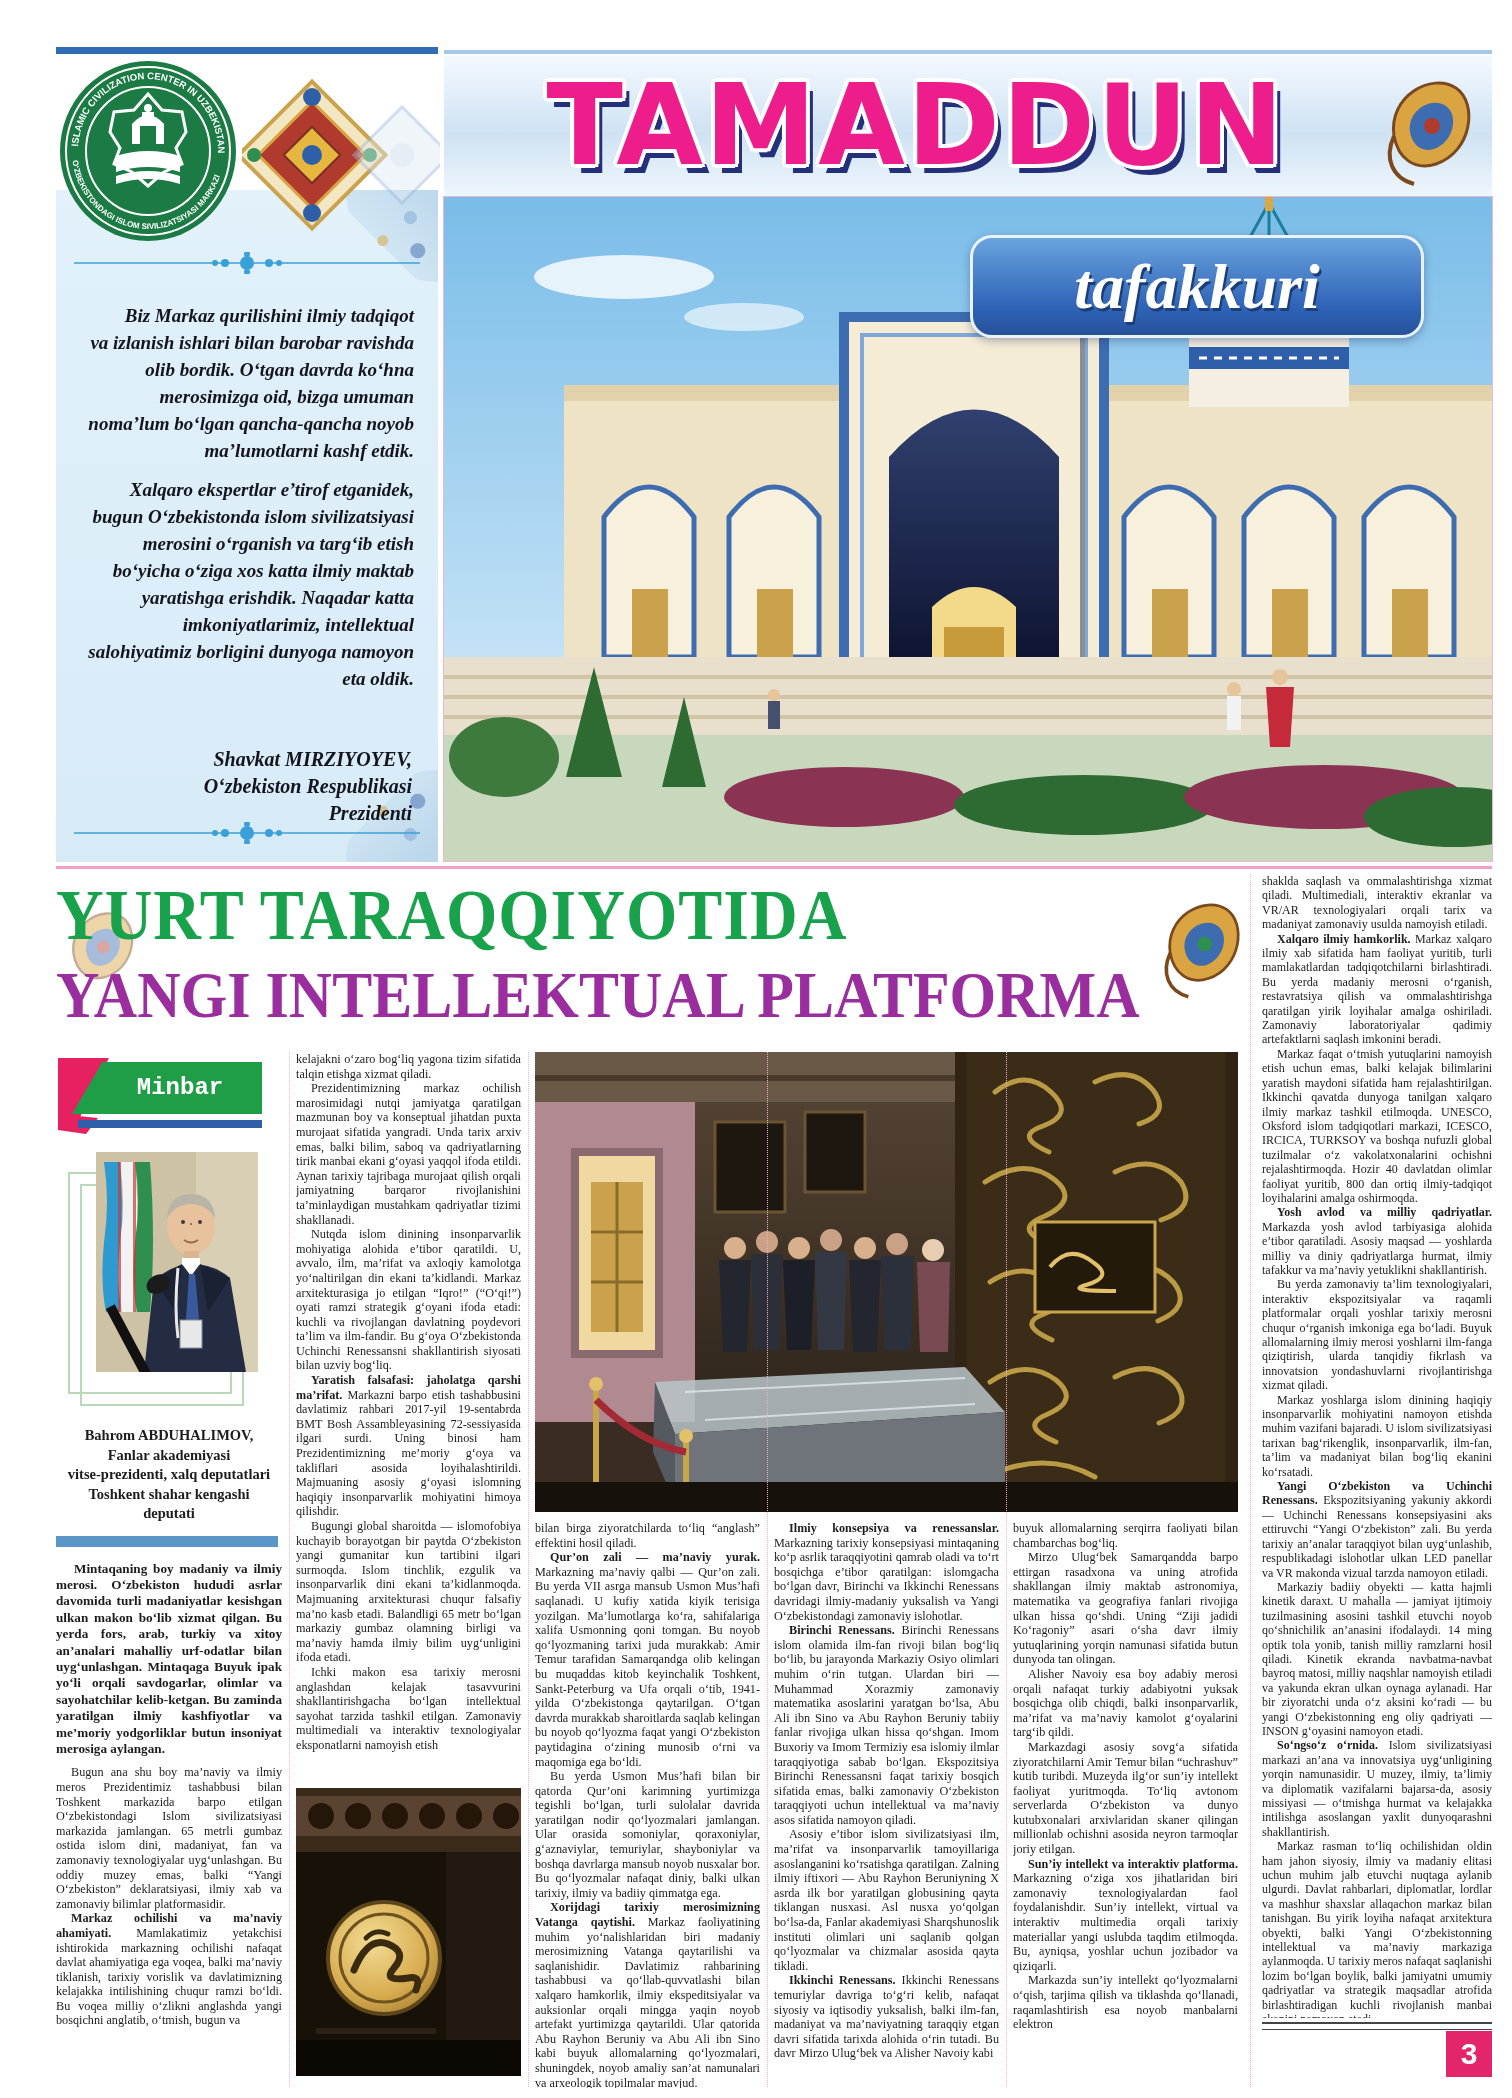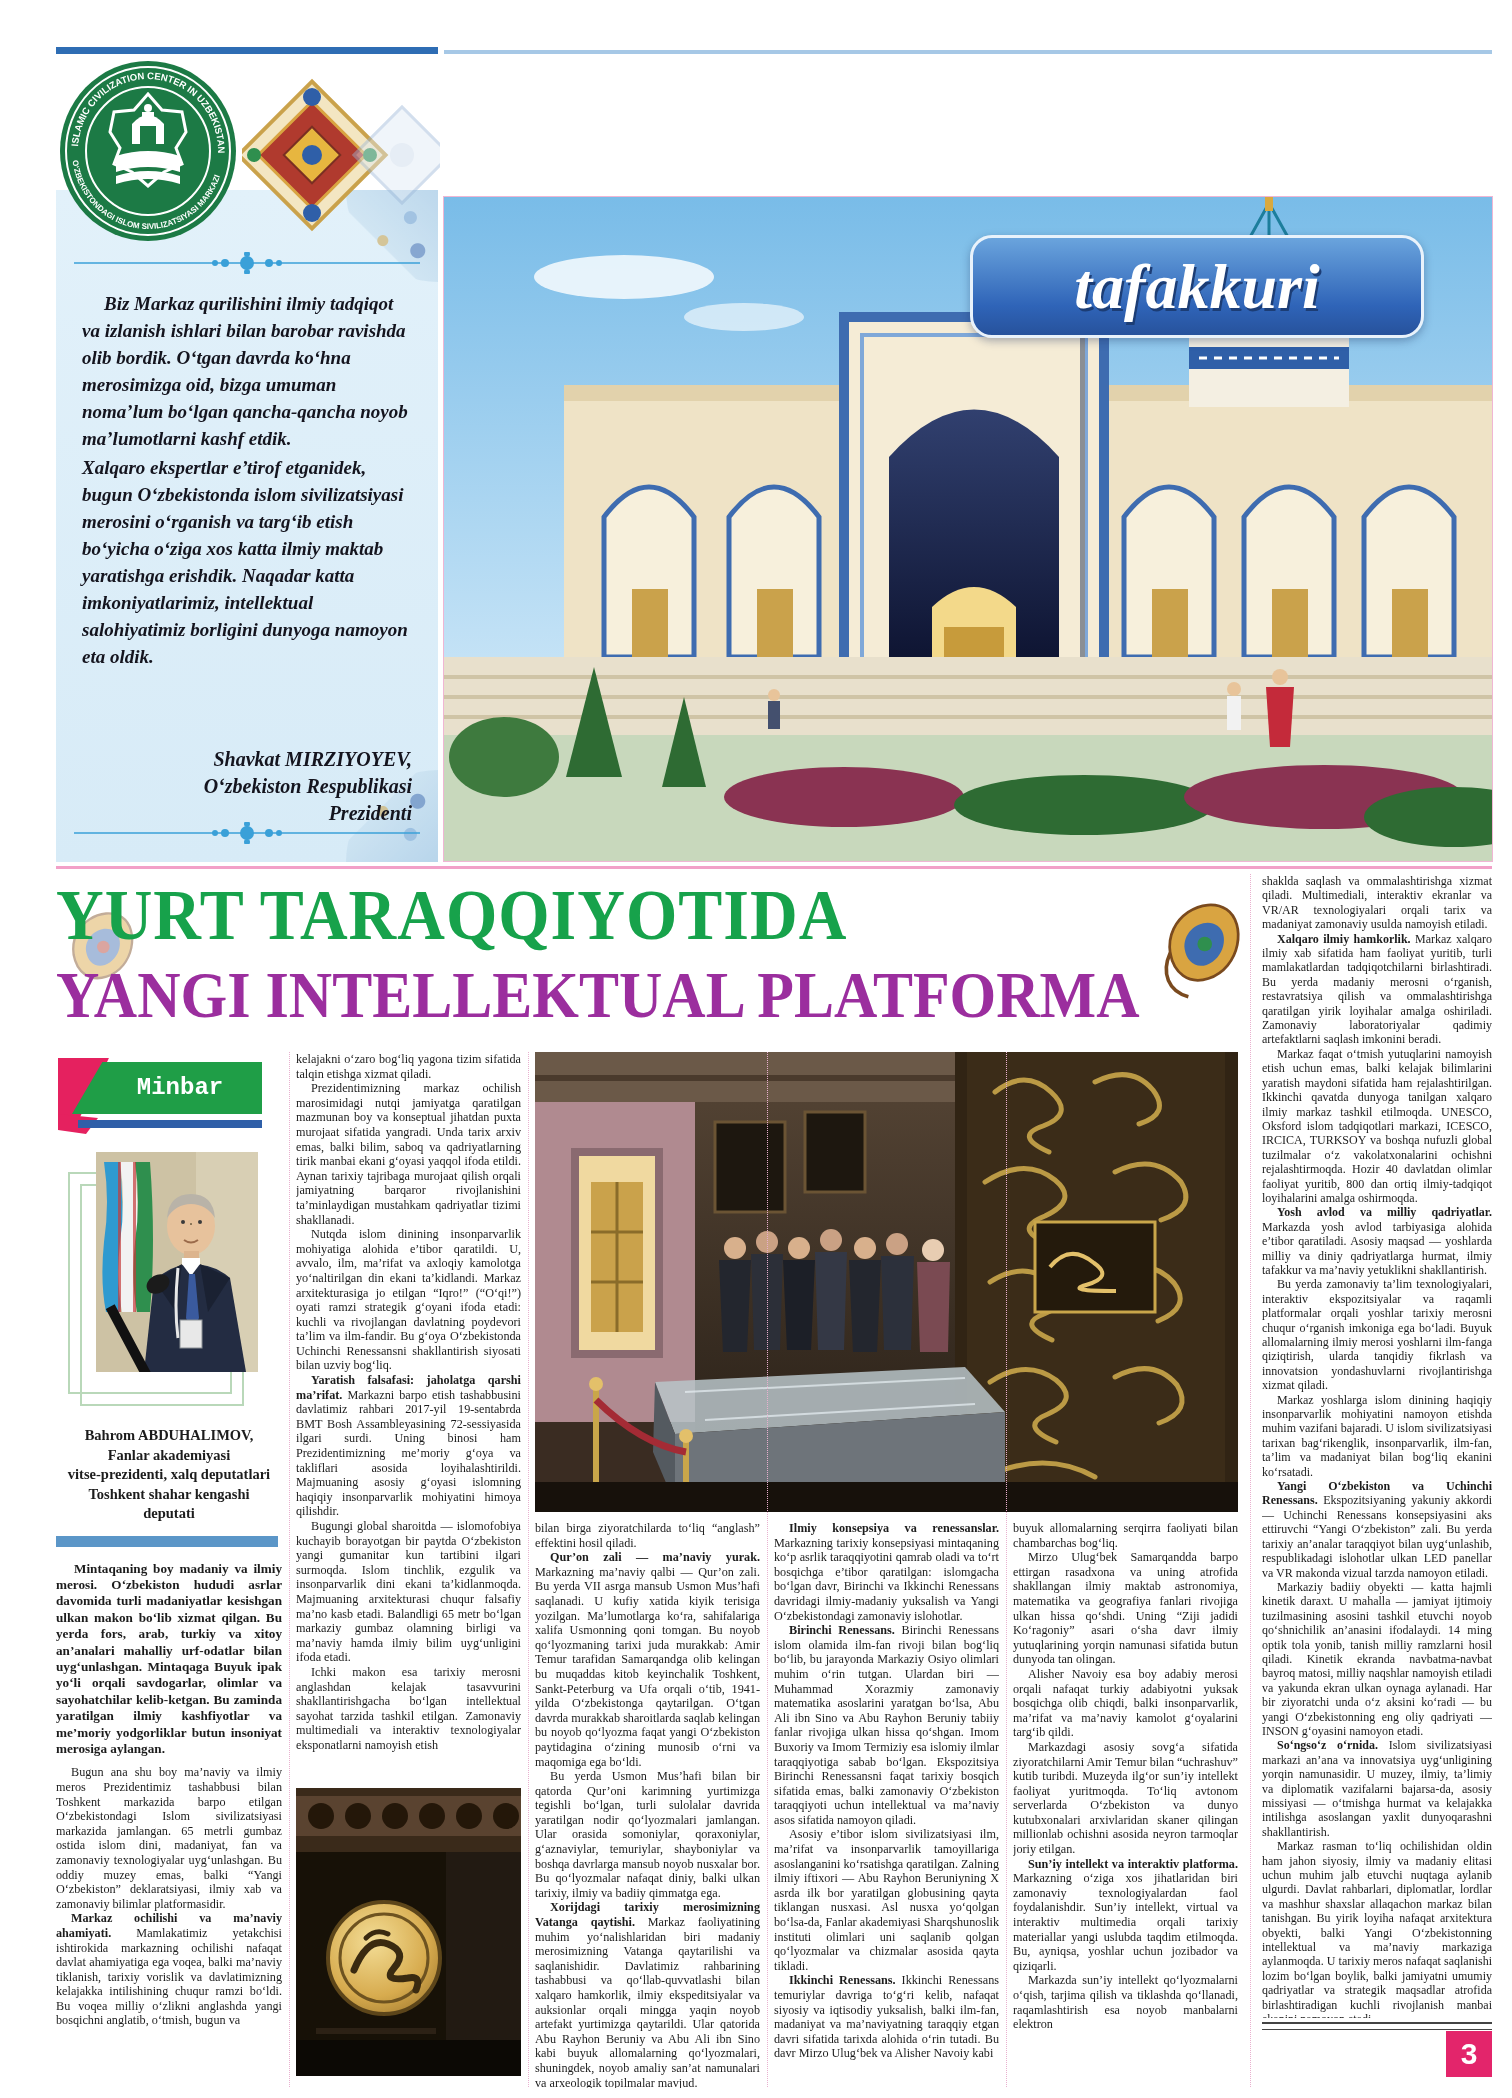--- a/index.html
+++ b/index.html
@@ -26,22 +26,22 @@
                border:3px solid #e9f2fb;box-shadow:0 3px 8px rgba(20,40,90,.35);
                display:flex;align-items:center;justify-content:center;margin-left:12px;}
   .subtitlebox span{font-style:italic;font-weight:bold;font-size:64px;color:#ffffff;
                     font-family:"Liberation Serif",serif;
                     text-shadow:2px 3px 0 #1c3d75;}
 
   
   .quote{left:56px;top:190px;width:382px;height:672px;overflow:hidden;
          background:linear-gradient(180deg,#e2f1fa 0%,#d7ebf7 100%);}
   .quote .qtext{position:absolute;left:26px;right:24px;top:100px;}
-  .quote p{margin:0 0 2px 0;font-size:19px;line-height:27px;font-weight:bold;font-style:italic;
-           color:#14141e;text-align:left;}
+  .quote p{margin:12px 0 2px 0;font-size:19px;line-height:27px;font-weight:bold;font-style:italic;
+           color:#14141e;text-align:right;}
   .quote p:first-child{text-indent:22px;}
   .sig{position:absolute;right:26px;left:26px;top:556px;text-align:right;
        font-size:20px;line-height:27px;font-weight:bold;font-style:italic;color:#14141e;}
   .qdiv{position:absolute;left:14px;right:14px;height:22px;}
   .qdiv.top{top:62px;} .qdiv.bot{top:632px;}
   .qcorner{position:absolute;width:92px;height:92px;border-radius:0 0 0 92px;opacity:.55;
            background:
            radial-gradient(circle at 70% 30%, #6f9fd0 0 6px, transparent 7px),
            radial-gradient(circle at 40% 55%, #caa24b 0 5px, transparent 6px),
            radial-gradient(circle at 78% 66%, #3e6cb0 0 7px, transparent 8px),
@@ -153,20 +153,29 @@
         <circle cx="-58" cy="0" r="7" fill="#2f8f4e"></circle>
           <circle cx="58" cy="0" r="7" fill="#2f8f4e"></circle>
       </g>
       <g opacity="0.45" transform="translate(160,79)">
         <rect x="-34" y="-34" width="68" height="68" transform="rotate(45)" fill="#dfe9f4" stroke="#9db8d8" stroke-width="3"></rect>
         <circle r="12" fill="#c8d8ea"></circle>
       </g>
     </svg>
   </div>
 
+  <div class="abs mastband">
+    <div class="masttitle">TAMADDUN</div>
+    <svg class="abs" style="right:8px;top:10px" width="110" height="120" viewBox="0 0 110 120">
+      <path d="M20 70 C14 30 58 6 82 22 C104 37 98 86 62 98 C40 105 24 92 20 70 Z" fill="#d9a441" stroke="#7a4a1e" stroke-width="3"></path>
+      <path d="M36 66 C33 44 58 30 72 40 C85 49 80 76 60 83 C47 87 38 78 36 66 Z" fill="#3e6cb0"></path>
+      <circle cx="58" cy="60" r="8" fill="#b03a2e"></circle>
+      <path d="M20 70 C10 92 18 112 40 118" fill="none" stroke="#7a4a1e" stroke-width="4"></path>
+    </svg>
+  </div>
 
   <div class="abs bphoto">
     <svg width="1048" height="664" viewBox="0 0 1048 664" preserveAspectRatio="none">
       <defs>
         <linearGradient id="sky" x1="0" y1="0" x2="0" y2="1">
           <stop offset="0" stop-color="#79bce8"></stop>
             <stop offset="0.8" stop-color="#cfe8f8"></stop>
             <stop offset="1" stop-color="#e9f5fd"></stop>
         </linearGradient>
         <linearGradient id="arch" x1="0" y1="0" x2="0" y2="1">

